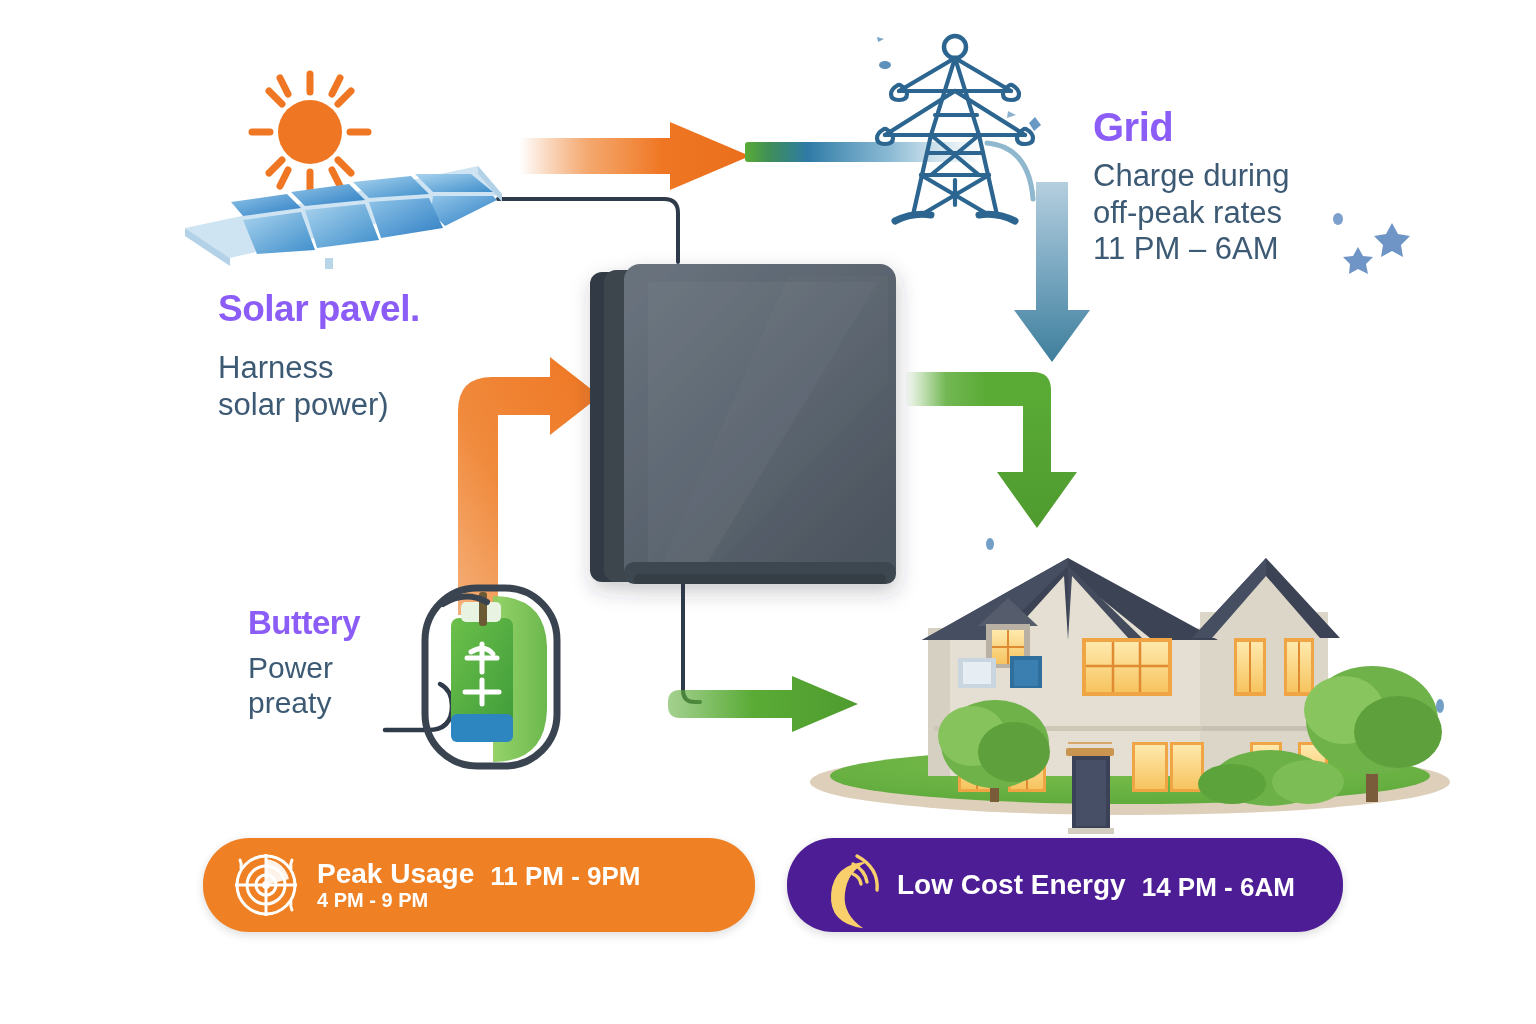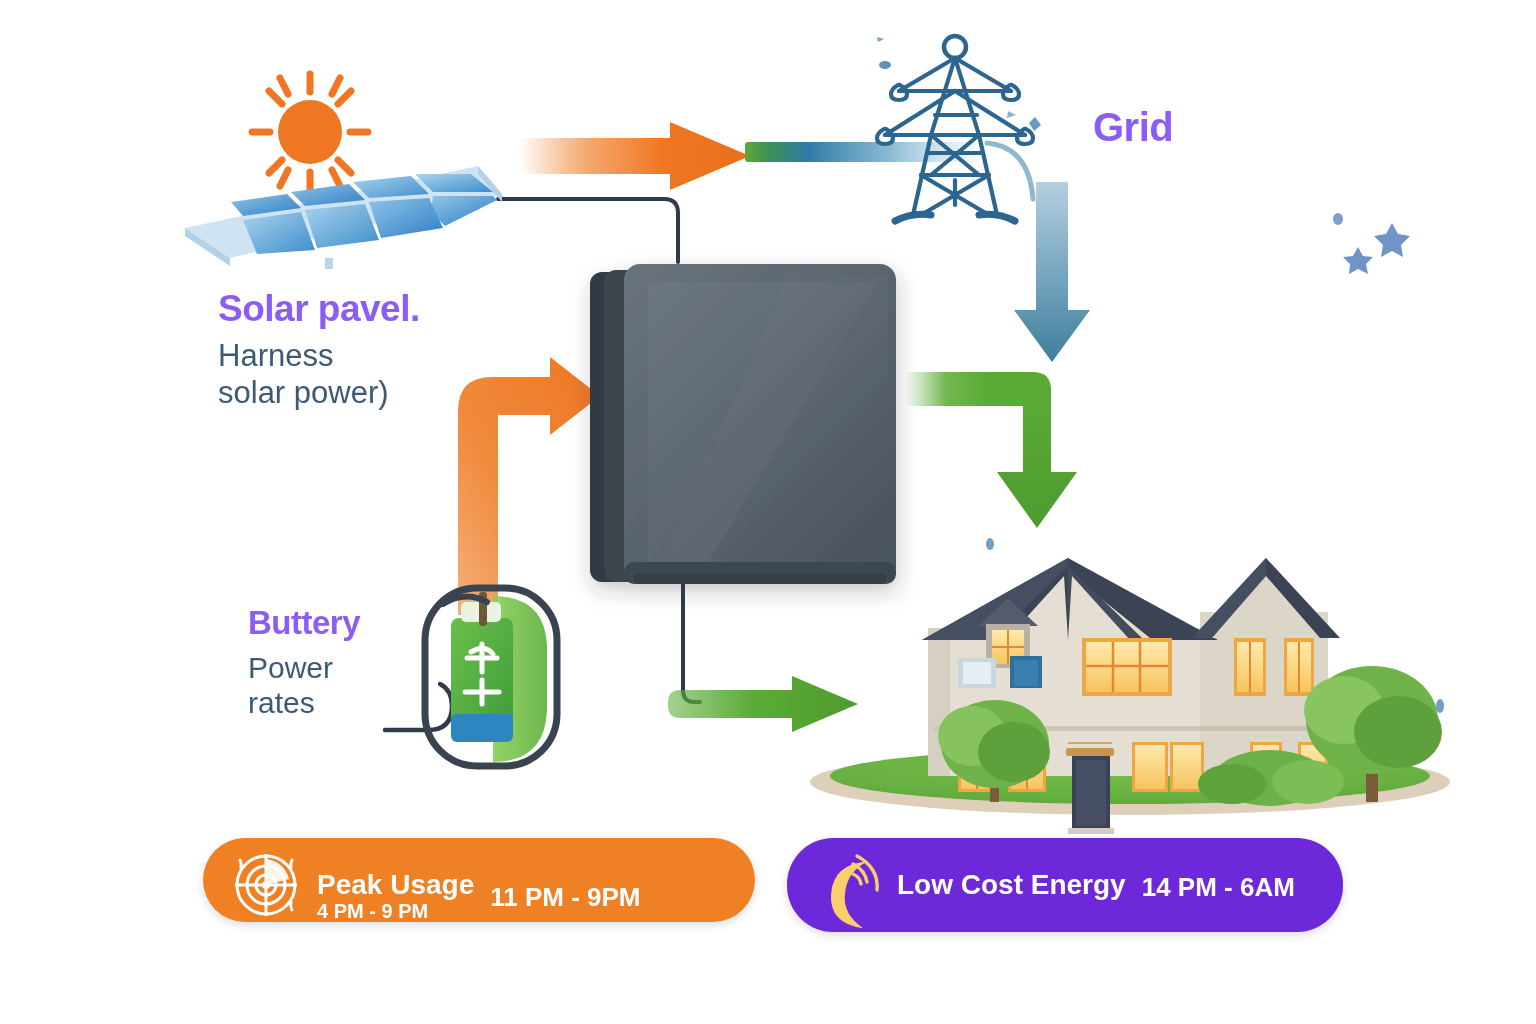--- a/index.html
+++ b/index.html
@@ -21,21 +21,21 @@
     white-space:nowrap;
   }
   .blk-sub{
     color:#3d5a75;
     line-height:1.18;
     white-space:pre-line;
   }
 
   #solar-text{left:218px;top:288px;}
   #solar-text .blk-title{font-size:37px;}
-  #solar-text .blk-sub{font-size:31px;margin-top:8px;}
+  #solar-text .blk-sub{font-size:31px;margin-top:20px;}
 
   #battery-text{left:248px;top:604px;}
   #battery-text .blk-title{font-size:33px;}
   #battery-text .blk-sub{font-size:30px;margin-top:8px;}
 
   #grid-text{left:1093px;top:105px;}
   #grid-text .blk-title{font-size:40px;}
   #grid-text .blk-sub{font-size:31px;margin-top:8px;}
 
   
@@ -46,23 +46,23 @@
     box-shadow:0 3px 10px rgba(0,0,0,.14);
     padding:0 26px;
     box-sizing:border-box;
   }
   .pill .pill-ico{flex:0 0 auto;margin-right:14px;display:block;}
   .pill .pill-txt{display:flex;flex-direction:column;justify-content:center;}
   .pill .pill-main{font-weight:bold;font-size:28px;line-height:1.06;white-space:nowrap;}
   .pill .pill-secondary{font-weight:bold;font-size:20px;line-height:1.12;white-space:nowrap;}
   .pill .pill-time{font-weight:bold;font-size:26px;white-space:nowrap;margin-left:16px;}
 
-  #pill-peak{left:203px;top:838px;width:552px;height:84px;background:#ef8023;align-items:flex-end;}
+  #pill-peak{left:203px;top:838px;width:552px;height:94px;background:#ef8023;}
   #pill-peak .pill-time{position:relative;top:-9px;}
-  #pill-low{left:787px;top:838px;width:556px;height:94px;background:#6d28d9;}
+  #pill-low{left:787px;top:838px;width:556px;height:94px;background:#4c1d95;}
   #pill-low .pill-time{position:relative;top:2px;}
 
   
   svg{overflow:visible;}
 </style>
 </head>
 <body>
 
 <div id="stage">
 
@@ -188,20 +188,23 @@
     <g fill="#3f7fb0">
       <path d="M12 12 l7 2 l-6 3 z" opacity=".7"></path>
       <ellipse cx="20" cy="40" rx="6" ry="4" opacity=".85"></ellipse>
       <path d="M143 86 l8 4 l-9 3 z" opacity=".6"></path>
     </g>
     <path d="M170 92 l6 8 l-7 6 l-5 -8 z" fill="#4f87b8" opacity=".85"></path>
   </svg>
 
   <div class="abs" id="grid-text">
     <div class="blk-title">Grid</div>
+    <div class="blk-sub">Charge during
+off-peak rates
+11 PM – 6AM</div>
   </div>
 
   <svg class="abs" style="left:1330px;top:205px;width:110px;height:80px;" viewBox="0 0 110 80">
     <g fill="#6f95c7">
       <path d="M62 18 l6 11 l12 2 l-9 9 l2 12 l-11 -6 l-11 6 l2 -12 l-9 -9 l12 -2 z"></path>
       <path d="M28 42 l5 9 l10 1 l-7 7 l2 10 l-10 -5 l-9 5 l1 -10 l-7 -7 l10 -1 z"></path>
       <ellipse cx="8" cy="14" rx="5" ry="6" opacity=".9"></ellipse>
     </g>
   </svg>
 
@@ -312,21 +315,21 @@
       <path d="M50 110 h34"></path>
       <path d="M67 98 v24"></path>
       <path d="M56 70 q14 -8 22 2"></path>
     </g>
     <path d="M28 22 q22 -14 44 -2" fill="none" stroke="#3a4450" stroke-width="6" stroke-linecap="round"></path>
   </svg>
 
   <div class="abs" id="battery-text">
     <div class="blk-title">Buttery</div>
     <div class="blk-sub">Power
-rates</div>
+preaty</div>
   </div>
 
   <svg class="abs" style="left:800px;top:520px;width:660px;height:295px;" viewBox="0 0 660 295">
     <defs>
       <linearGradient id="win" x1="0" y1="0" x2="0" y2="1">
         <stop offset="0" stop-color="#ffe9ad"></stop>
           <stop offset="1" stop-color="#f6c45f"></stop>
       </linearGradient>
       <radialGradient id="lawn" cx="0.5" cy="0.3" r="0.75">
         <stop offset="0" stop-color="#7cc04d"></stop>

